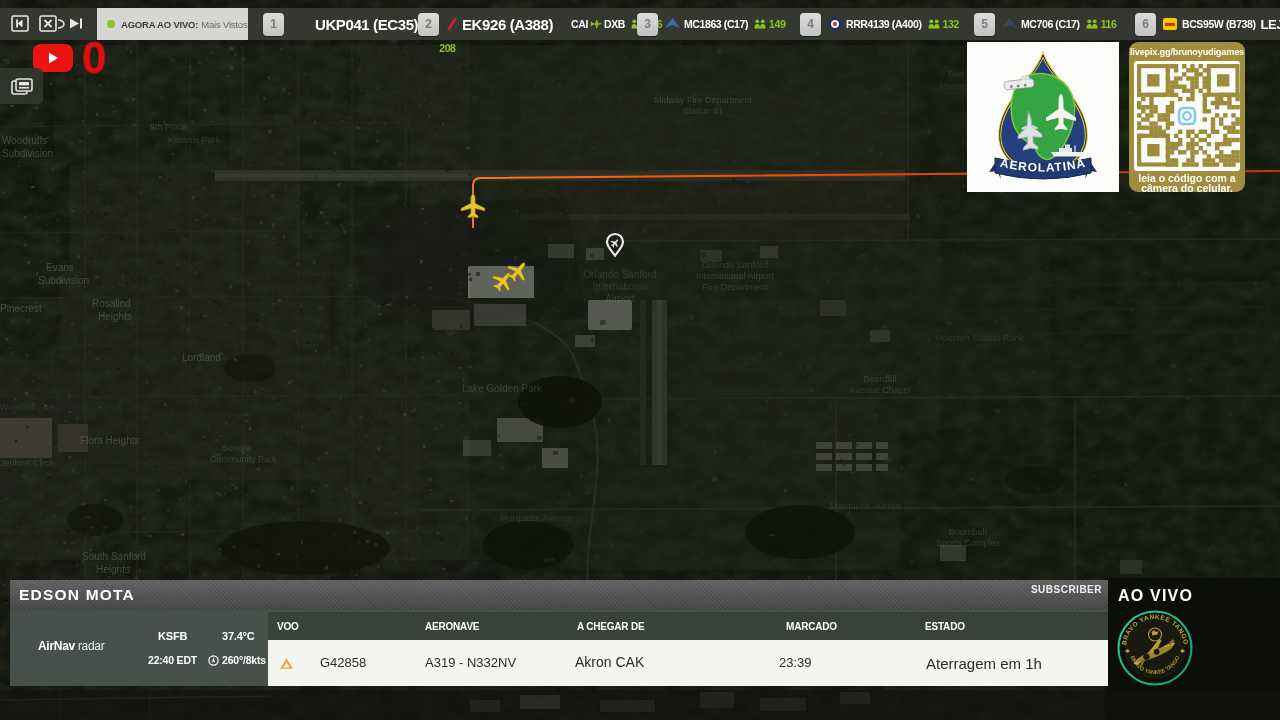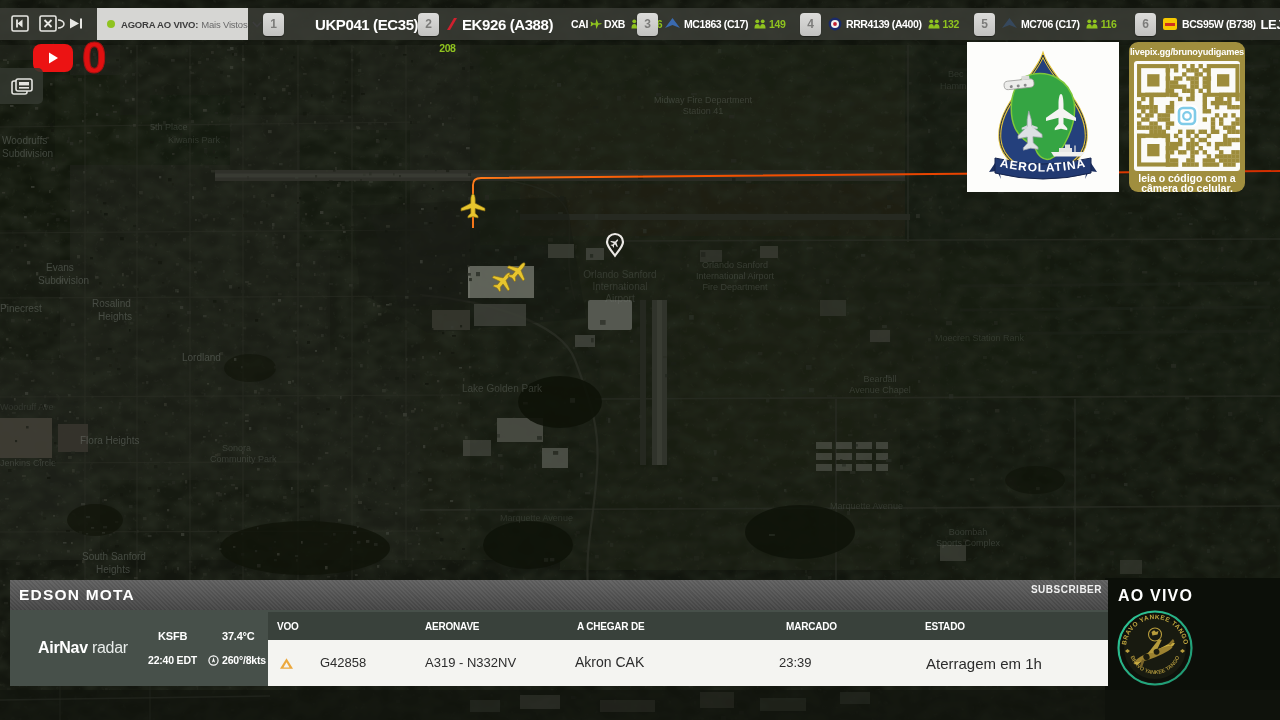--- a/index.html
+++ b/index.html
@@ -1983,21 +1983,21 @@
   <div style="position:absolute;left:0;top:131px;width:116px;text-align:center;font-size:10.5px;font-weight:bold;color:#fff;line-height:10px;">leia o código com a<br>câmera do celular.</div>
 </div>
 
 <div class="abs" style="left:10px;top:580px;width:1098px;height:30px;
   background:repeating-linear-gradient(45deg, rgba(255,255,255,0.04) 0 1.5px, rgba(0,0,0,0.04) 1.5px 3px), linear-gradient(#616161,#464646);">
   <div style="position:absolute;left:9px;top:6px;font-size:15.5px;font-weight:bold;color:#fff;letter-spacing:1.2px;">EDSON MOTA</div>
   <div style="position:absolute;right:6px;top:4px;font-size:10px;font-weight:bold;color:#f0f0f0;letter-spacing:0.5px;">SUBSCRIBER</div>
 </div>
 
 <div class="abs" style="left:10px;top:610px;width:1098px;height:76px;background:#47504a;">
-  <div style="position:absolute;left:28px;top:29px;font-size:16px;color:#fff;white-space:nowrap;letter-spacing:-0.3px;">
+  <div style="position:absolute;left:28px;top:29px;font-size:12px;color:#fff;white-space:nowrap;letter-spacing:-0.3px;">
     <span style="font-weight:bold;">AirNav</span><span style="font-weight:normal;color:#e8ecea;"> radar</span>
   </div>
   <div style="position:absolute;left:148px;top:20px;font-size:11px;font-weight:bold;color:#fff;letter-spacing:-0.2px;">KSFB</div>
   <div style="position:absolute;left:138px;top:44px;font-size:10.5px;font-weight:bold;color:#fff;white-space:nowrap;letter-spacing:-0.2px;">22:40 EDT</div>
   <div style="position:absolute;left:212px;top:20px;font-size:11px;font-weight:bold;color:#fff;letter-spacing:-0.2px;">37.4°C</div>
   <svg style="position:absolute;left:198px;top:45px" width="11" height="11" viewBox="0 0 12 12">
         <circle cx="6" cy="6" r="5" fill="none" stroke="#fff" stroke-width="1.3"></circle>
         <path d="M6,2.5 L7.8,8.5 L6,7 L4.2,8.5 Z" fill="#fff"></path>
       </svg>
   <div style="position:absolute;left:212px;top:44px;font-size:10.5px;font-weight:bold;color:#fff;white-space:nowrap;letter-spacing:-0.2px;">260°/8kts</div>

